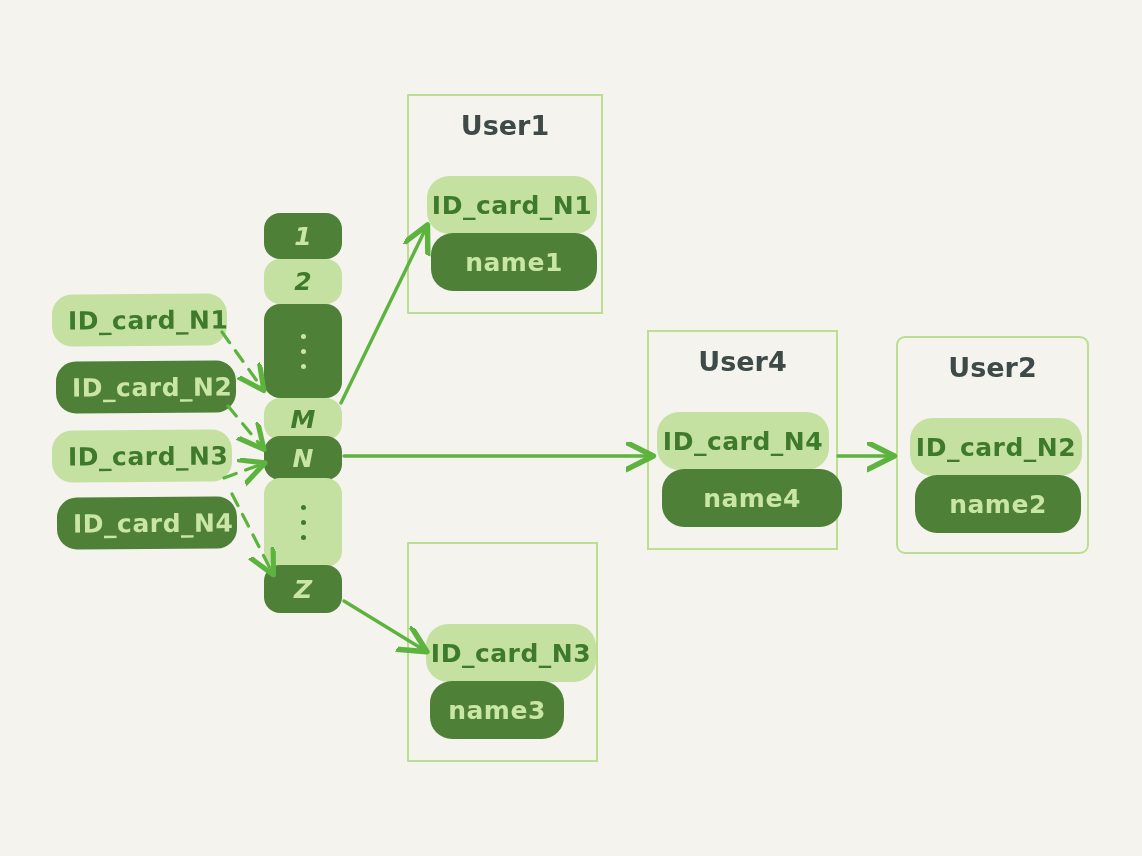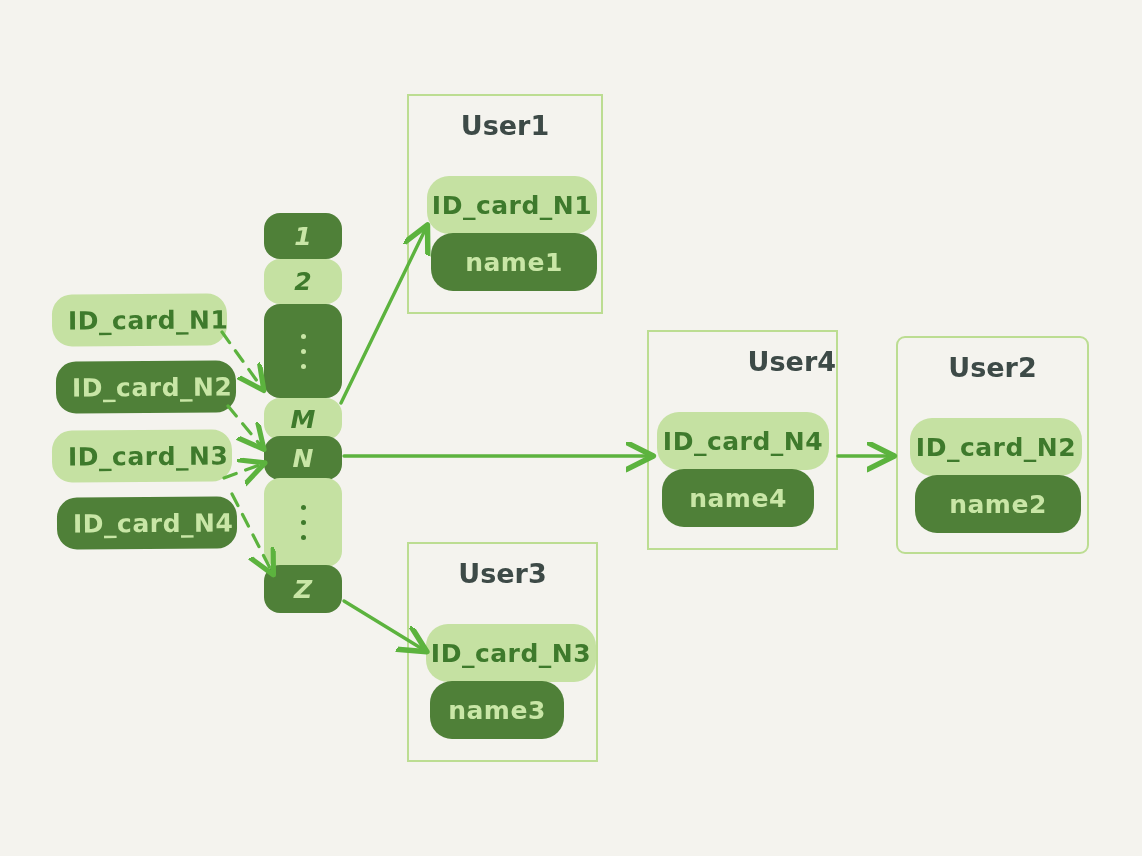--- a/index.html
+++ b/index.html
@@ -207,29 +207,28 @@
     <div class="bucket dark" style="top:565px; height:48px;">Z</div>
   </div>
 
   <div class="user-box" style="left:407px; top:94px; width:196px; height:220px;">
     <div class="user-title" style="top:14px;">User1</div>
     <div class="field-pill light" style="left:18px; top:80px; width:170px;">ID_card_N1</div>
     <div class="field-pill dark" style="left:22px; top:137px; width:166px;text-align:right;">name1</div>
   </div>
 
   <div class="user-box" style="left:407px; top:542px; width:191px; height:220px;">
-    <div class="user-title" style="top:14px;">User3</div>
     <div class="field-pill light" style="left:17px; top:80px; width:170px;">ID_card_N3</div>
     <div class="field-pill dark" style="left:21px; top:137px; width:134px;">name3</div>
   </div>
 
   <div class="user-box" style="left:647px; top:330px; width:191px; height:220px;">
-    <div class="user-title" style="top:14px;text-align:right;">User4</div>
+    <div class="user-title" style="top:14px;">User4</div>
     <div class="field-pill light" style="left:8px; top:80px; width:172px;">ID_card_N4</div>
-    <div class="field-pill dark" style="left:13px; top:137px; width:152px;">name4</div>
+    <div class="field-pill dark" style="left:13px; top:137px; width:180px;">name4</div>
   </div>
 
   <div class="user-box" style="left:896px; top:336px; width:193px; height:218px;border-radius:9px;">
     <div class="user-title" style="top:14px;">User2</div>
     <div class="field-pill light" style="left:12px; top:80px; width:172px;">ID_card_N2</div>
     <div class="field-pill dark" style="left:17px; top:137px; width:166px;">name2</div>
   </div>
 
 </div>
 

